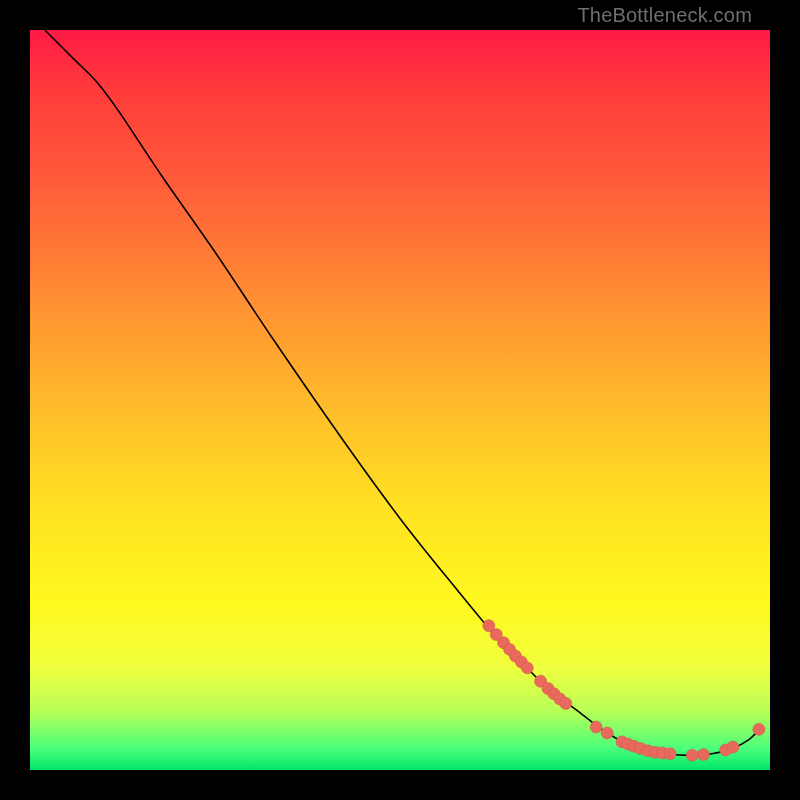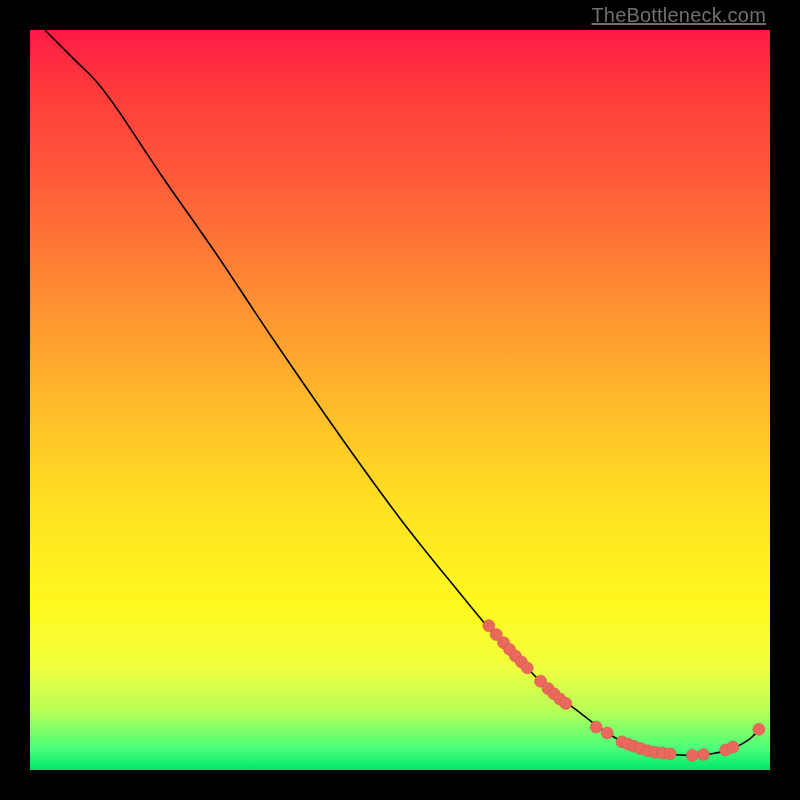--- a/index.html
+++ b/index.html
@@ -34,26 +34,25 @@
       #fff91f 78%,
       #f1ff3e 86%,
       #b8ff57 92%,
       #4dff7a 97%,
       #00e66b 100%
     );
   }
   .watermark {
     position: absolute;
     top: 4px;
-    right: 34px;
+    right: 48px;
     color: #6f6f6f;
     font-size: 20px;
     letter-spacing: 0.2px;
     user-select: none;
-    text-decoration: underline;
   }
   svg.curve {
     position: absolute;
     left: 0;
     top: 0;
     width: 740px;
     height: 740px;
     overflow: visible;
   }
   .curve-path {

